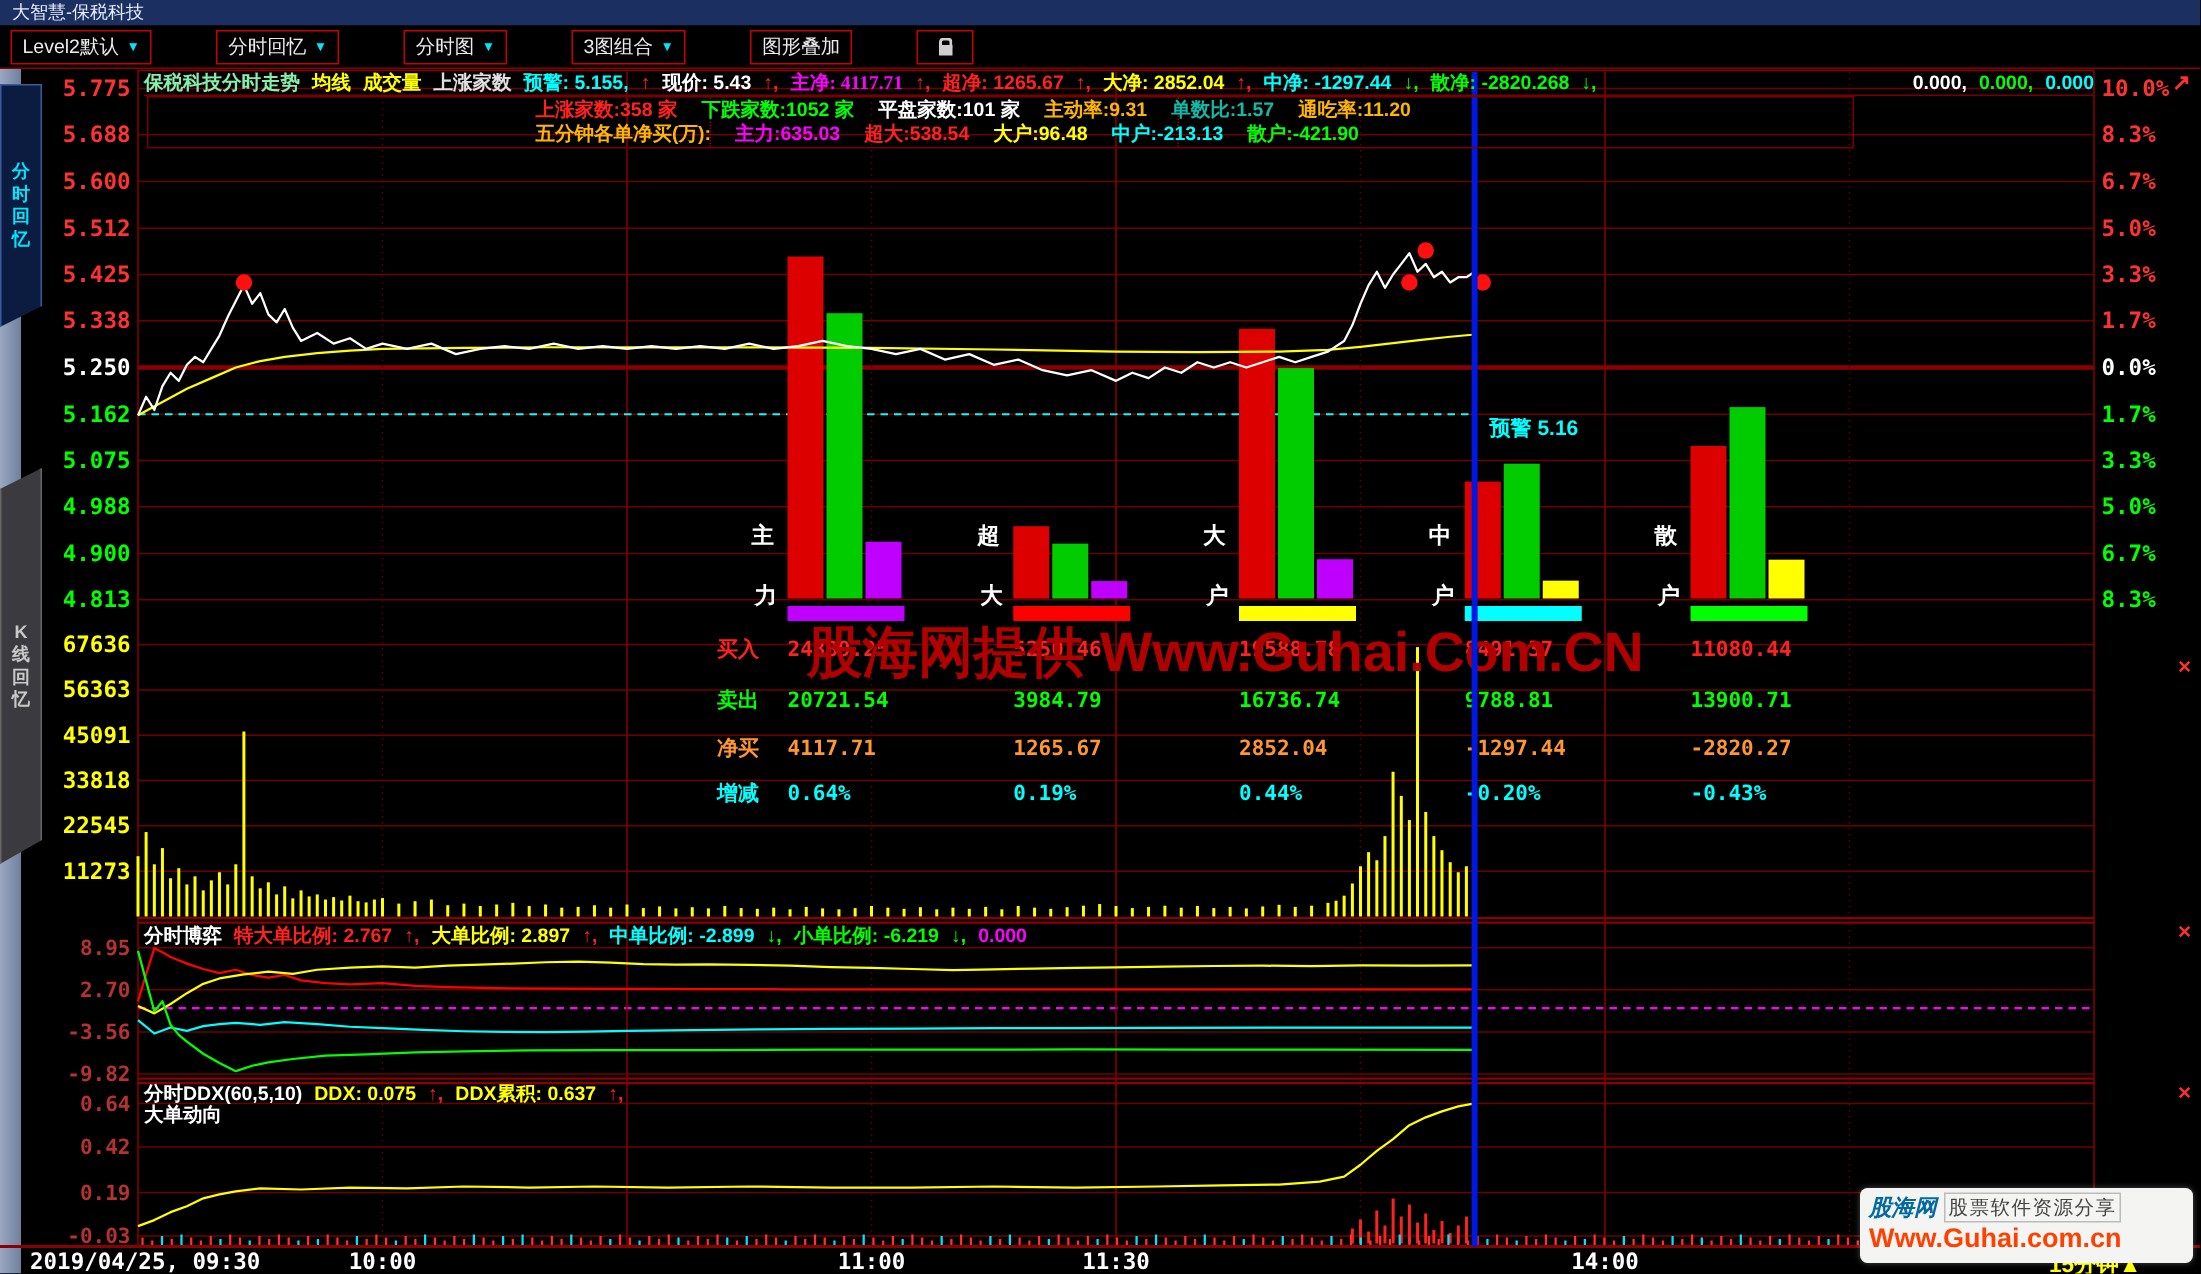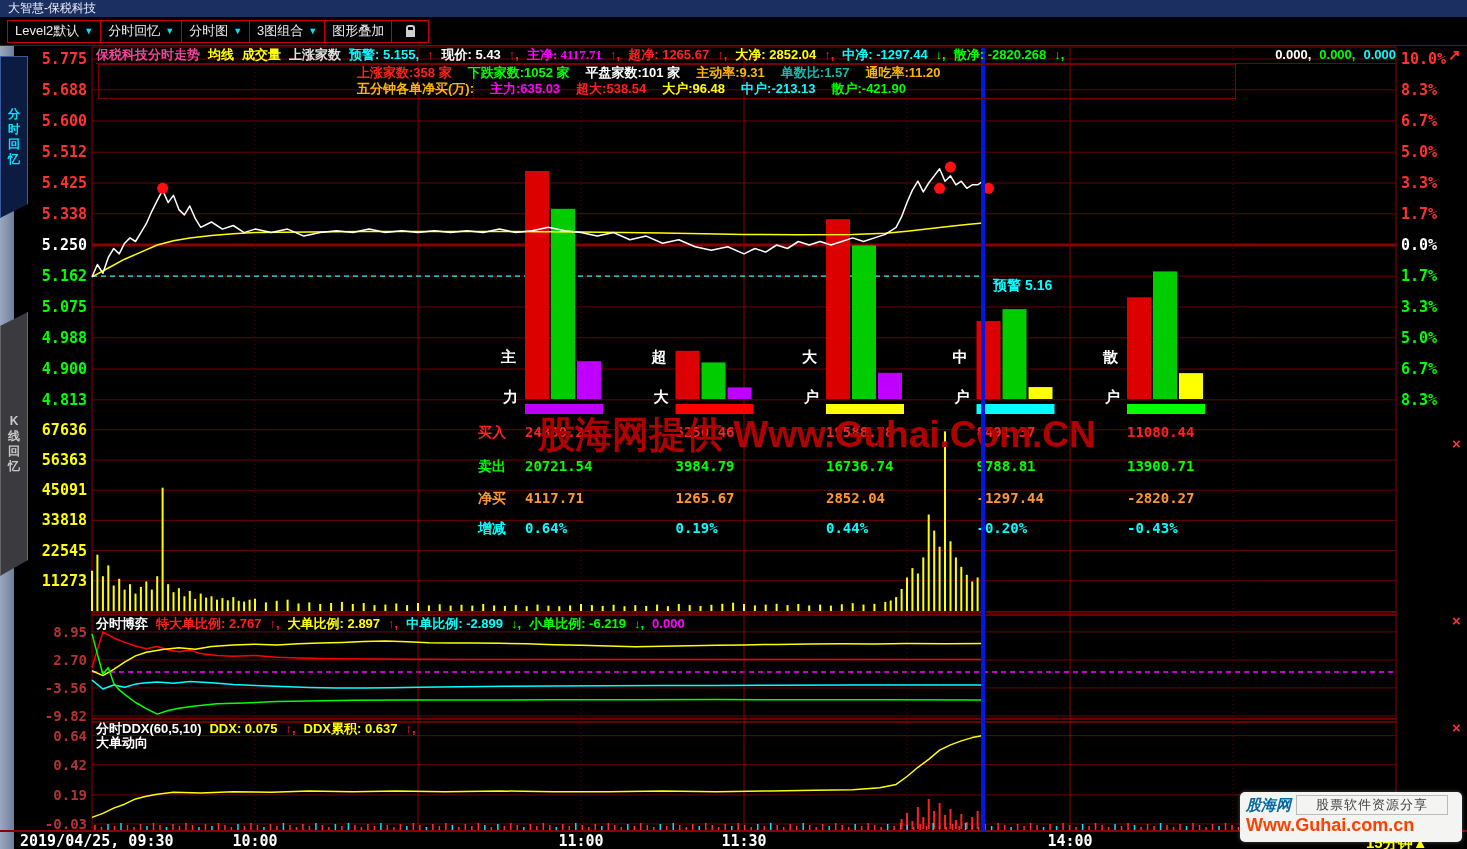--- a/index.html
+++ b/index.html
@@ -4,21 +4,21 @@
 <style>
   html,body{margin:0;padding:0;background:#000;}
   body{width:1467px;height:849px;position:relative;overflow:hidden;
        font-family:"Liberation Sans",sans-serif;-webkit-font-smoothing:none;}
   .abs{position:absolute;}
   
   #titlebar{left:0;top:0;width:1467px;height:17px;background:#1b3060;color:#e8ecff;
             font-size:12px;line-height:17px;padding-left:8px;box-sizing:border-box;z-index:20;}
   
   #toolbar{left:0;top:17px;width:1467px;height:29px;background:#000;border-bottom:1px solid #8b0000;
-           display:flex;align-items:center;padding-left:8px;box-sizing:border-box;z-index:20;}
+           display:flex;align-items:center;padding-left:8px;box-sizing:border-box;z-index:20;gap:44px;}
   .tb-item{height:21px;border:1px solid #c80000;margin-left:-1px;padding:0 7px;display:flex;
            align-items:center;gap:5px;color:#ececec;font-size:13px;white-space:nowrap;cursor:pointer;}
   .tb-item .tri{color:#00e5ff;font-size:9px;}
   .tb-lock{width:22px;justify-content:center;}
   .lockglyph{width:9px;height:7px;background:#cfcfcf;position:relative;display:inline-block;margin-top:4px;}
   .lockglyph:before{content:"";position:absolute;top:-5px;left:0px;width:5px;height:5px;
                     border:2px solid #cfcfcf;border-bottom:none;border-radius:3px 3px 0 0;}
   
   #leftrail{left:0;top:46px;width:14px;height:803px;background:linear-gradient(90deg,#9aa8c2,#70809c);z-index:5;}
   .rail-tab{left:0;width:26px;display:flex;flex-direction:column;align-items:center;justify-content:center;
@@ -40,21 +40,21 @@
   .rowdiv{position:absolute;top:0;bottom:0;border-left:1px dotted #a00000;}
   #gamehdr{left:96px;top:616px;height:15px;line-height:15px;}
   #ddxhdr{left:96px;top:722px;height:14px;line-height:14px;}
   #ddxline2{left:96px;top:736px;height:14px;line-height:14px;color:#fff;font-size:13px;font-weight:bold;z-index:15;}
   
   #period-label{left:1366px;top:834px;color:#ffff00;font-size:15px;font-weight:bold;z-index:21;white-space:nowrap;}
   #corner-wm{left:1240px;top:792px;width:222px;height:50px;background:#f4f4f2;border-radius:5px;
              z-index:22;box-shadow:0 0 4px rgba(255,255,255,.3);padding:3px 6px;box-sizing:border-box;}
   #corner-wm .r1{display:flex;align-items:center;gap:5px;}
   #corner-wm .site{color:#0369a1;font-size:15px;font-weight:bold;font-style:italic;}
-  #corner-wm .tag{color:#444;font-size:13px;letter-spacing:1px;border:1px solid #bbb;padding:0 19px;}
+  #corner-wm .tag{color:#444;font-size:13px;letter-spacing:1px;border:1px solid #bbb;padding:0 2px;}
   #corner-wm .url{color:#ff4000;font-size:18px;font-weight:bold;line-height:20px;}
   #chart-svg{left:0;top:0;z-index:8;}
 </style>
 </head>
 <body>
 
 <div id="titlebar" class="abs">
   <span>大智慧-保税科技</span>
 </div>
 
@@ -553,21 +553,21 @@
     <text x="581" y="846" fill="#ffffff" font-size="15" text-anchor="middle" font-family="DejaVu Sans Mono, monospace" font-weight="bold">11:00</text>
     <text x="744" y="846" fill="#ffffff" font-size="15" text-anchor="middle" font-family="DejaVu Sans Mono, monospace" font-weight="bold">11:30</text>
     <text x="1070" y="846" fill="#ffffff" font-size="15" text-anchor="middle" font-family="DejaVu Sans Mono, monospace" font-weight="bold">14:00</text>
     <text x="1448" y="60" fill="#ff3030" font-size="15" text-anchor="start" font-family="Liberation Sans, sans-serif" font-weight="bold">↗</text>
     <text x="1452" y="449" fill="#ff3030" font-size="15" text-anchor="start" font-family="Liberation Sans, sans-serif" font-weight="bold">×</text>
     <text x="1452" y="626" fill="#ff3030" font-size="15" text-anchor="start" font-family="Liberation Sans, sans-serif" font-weight="bold">×</text>
     <text x="1452" y="733" fill="#ff3030" font-size="15" text-anchor="start" font-family="Liberation Sans, sans-serif" font-weight="bold">×</text>
   </svg>
 
 <div id="row1" class="abs seg-row">
-    <span style="color: #ec4899;">保税科技分时走势</span>
+    <span style="color: #86efac;">保税科技分时走势</span>
     <span style="color: rgb(255, 255, 0);">均线</span>
     <span style="color: rgb(255, 255, 0);">成交量</span>
     <span style="color: rgb(224, 224, 224);">上涨家数</span>
     <span style="color: rgb(0, 255, 255);">预警: 5.155,</span>
     <span style="color: rgb(255, 32, 32);">↑</span>
     <span style="color: rgb(255, 255, 255);">现价: 5.43</span>
     <span style="color: rgb(255, 32, 32);">↑,</span>
     <span style="color: rgb(255, 0, 255); font-family: Liberation Serif, serif;">主净: 4117.71</span>
     <span style="color: rgb(255, 32, 32);">↑,</span>
     <span style="color: rgb(255, 32, 32);">超净: 1265.67</span>

